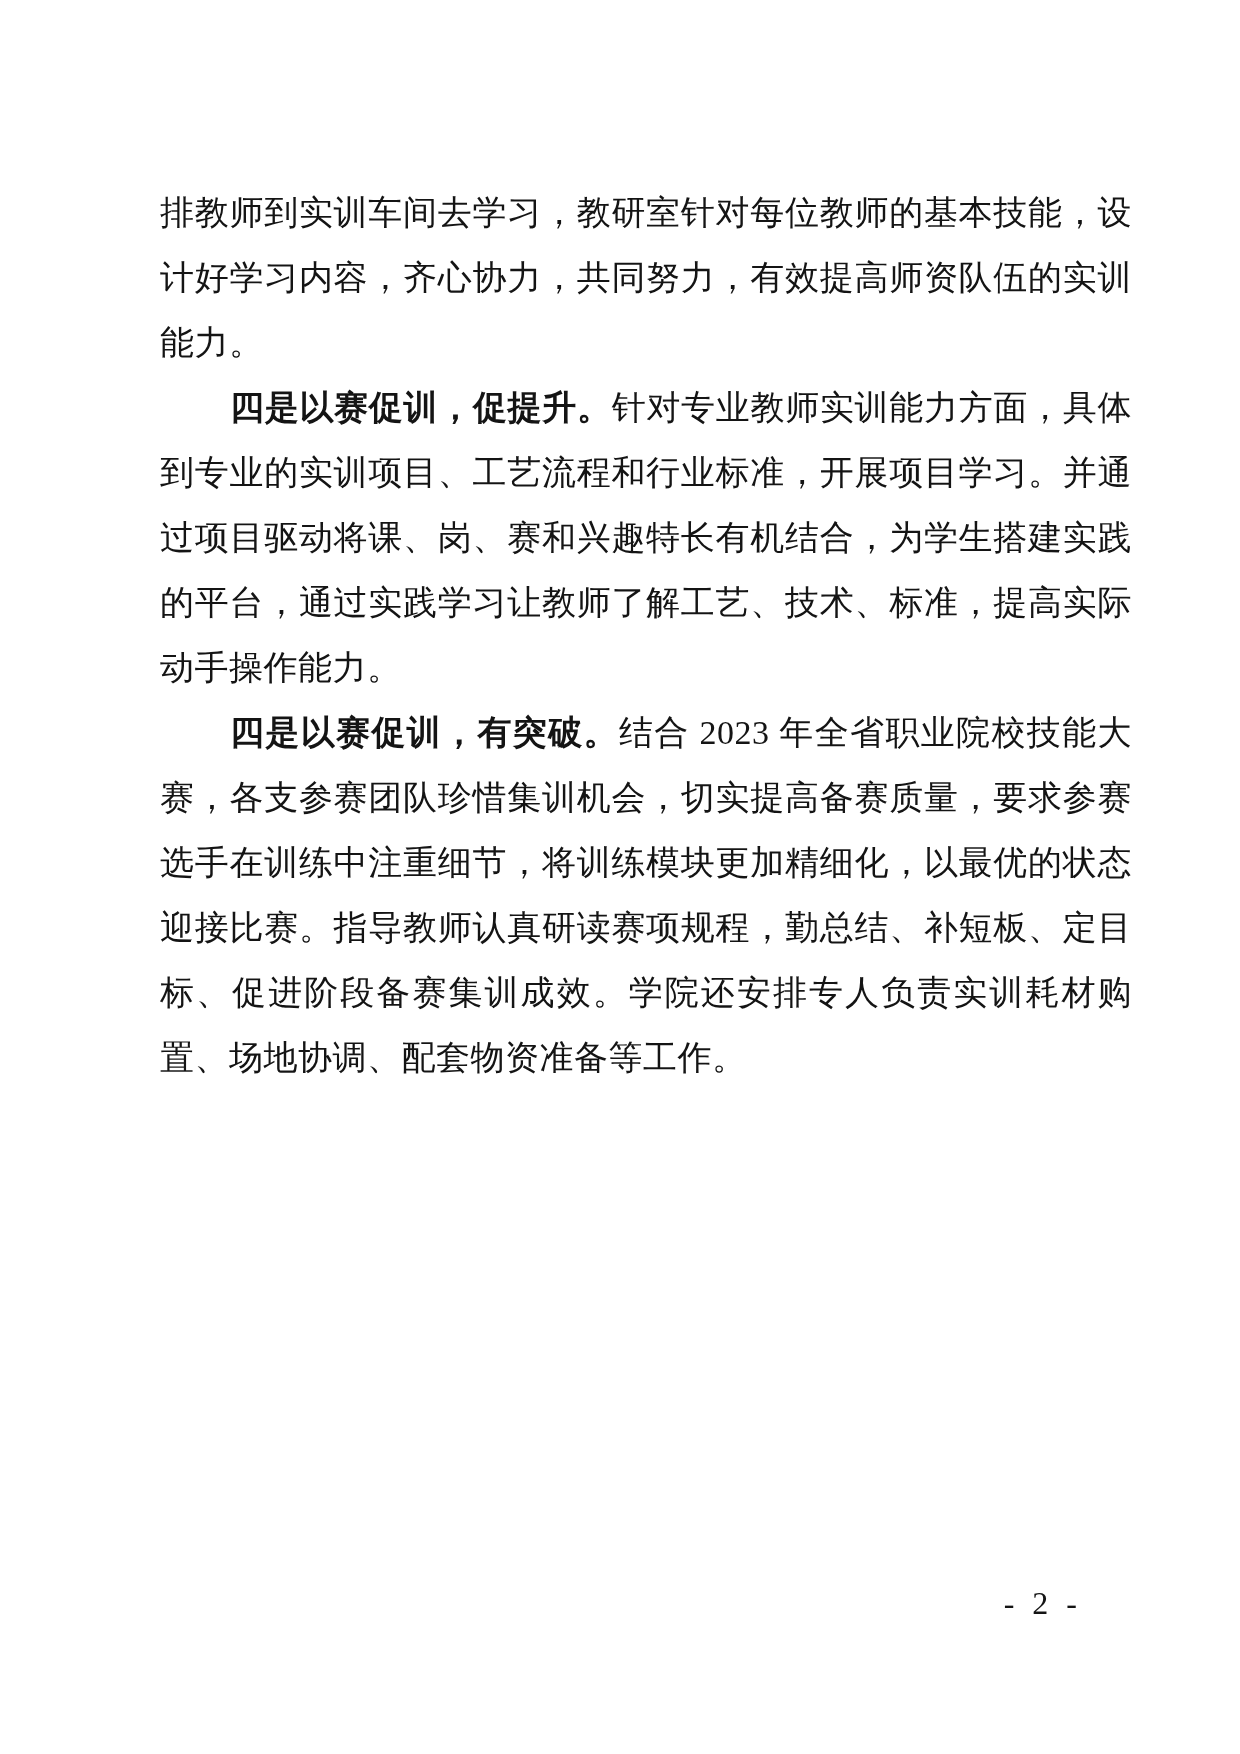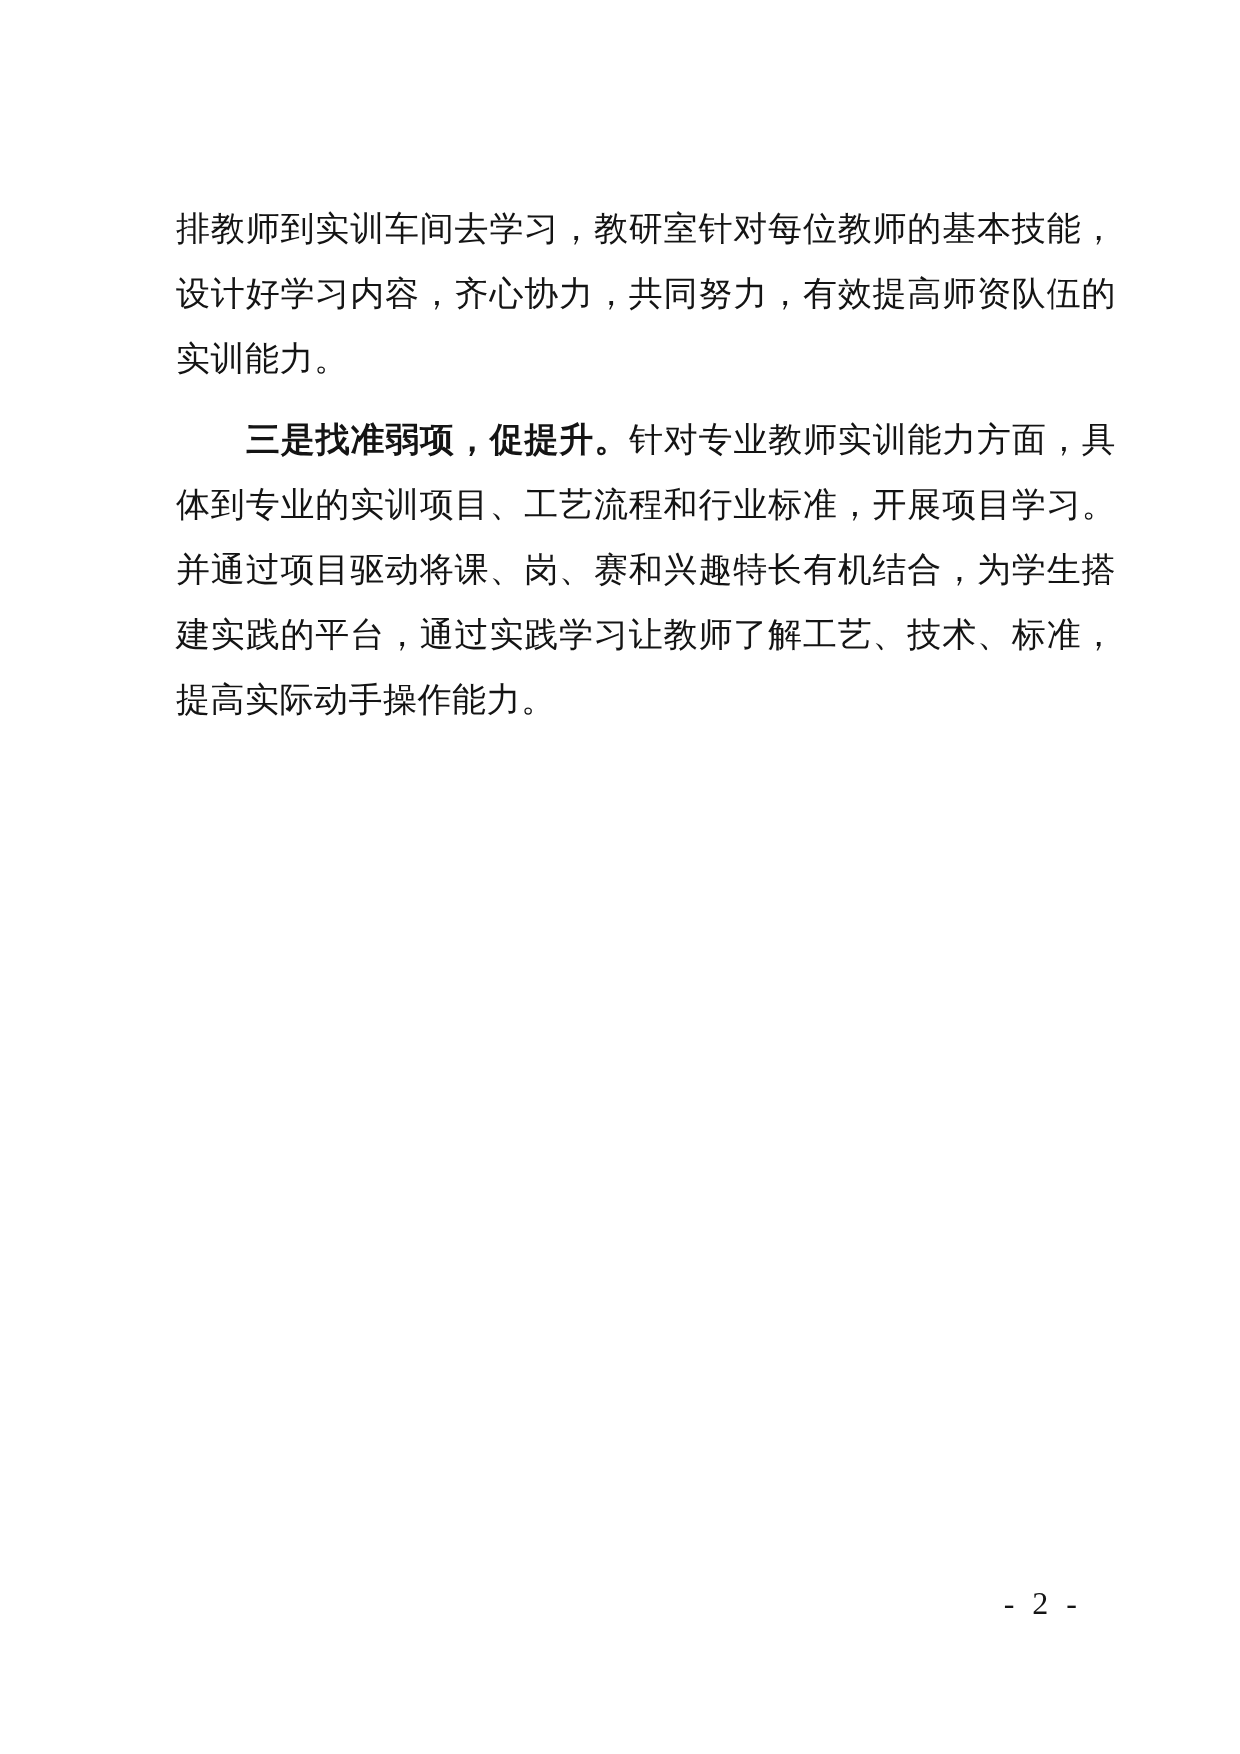--- a/index.html
+++ b/index.html
@@ -16,21 +16,21 @@
     font-family: "Liberation Serif", "DejaVu Serif", serif;
     color: #141414;
   }
   .doc-body {
     position: absolute;
     left: 160px;
     top: 180px;
     width: 972px;
   }
   .doc-body p {
-    margin: 16px;
+    margin: 0;
     padding: 0;
     font-size: 34px;
     line-height: 65px;
     letter-spacing: 0.5px;
     text-align: justify;
     text-justify: inter-character;
   }
   .doc-body p.indent {
     text-indent: 70px;
   }
@@ -49,21 +49,22 @@
 </style>
 </head>
 <body>
 
 <div class="page">
 
   <div class="doc-body">
 
     <p><span>排教师到实训车间去学习，教研室针对每位教师的基本技能，设计好学习内容，齐心协力，共同努力，有效提高师资队伍的实训能力。</span></p>
 
-    <p class="indent"><span class="lead">三是找准弱项，促提升。</span><span>针对专业教师实训能力方面，具体到专业的实训项目、工艺流程和行业标准，开展项目学习。并通过项目驱动将课、岗、赛和兴趣特长有机结合，为学生搭建实践的平台，通过实践学习让教师了解工艺、技术、标准，提高实际动手操作能力。</span></p>
+    <p class="indent"><span class="lead">四是以赛促训，促提升。</span><span>针对专业教师实训能力方面，具体到专业的实训项目、工艺流程和行业标准，开展项目学习。并通过项目驱动将课、岗、赛和兴趣特长有机结合，为学生搭建实践的平台，通过实践学习让教师了解工艺、技术、标准，提高实际动手操作能力。</span></p>
 
+    <p class="indent"><span class="lead">四是以赛促训，有突破。</span><span>结合 2023 年全省职业院校技能大赛，各支参赛团队珍惜集训机会，切实提高备赛质量，要求参赛选手在训练中注重细节，将训练模块更加精细化，以最优的状态迎接比赛。指导教师认真研读赛项规程，勤总结、补短板、定目标、促进阶段备赛集训成效。学院还安排专人负责实训耗材购置、场地协调、配套物资准备等工作。</span></p>
 
 
   </div>
 
   <div class="page-footer">- 2 -</div>
 
 </div>
 
 </body></html>

